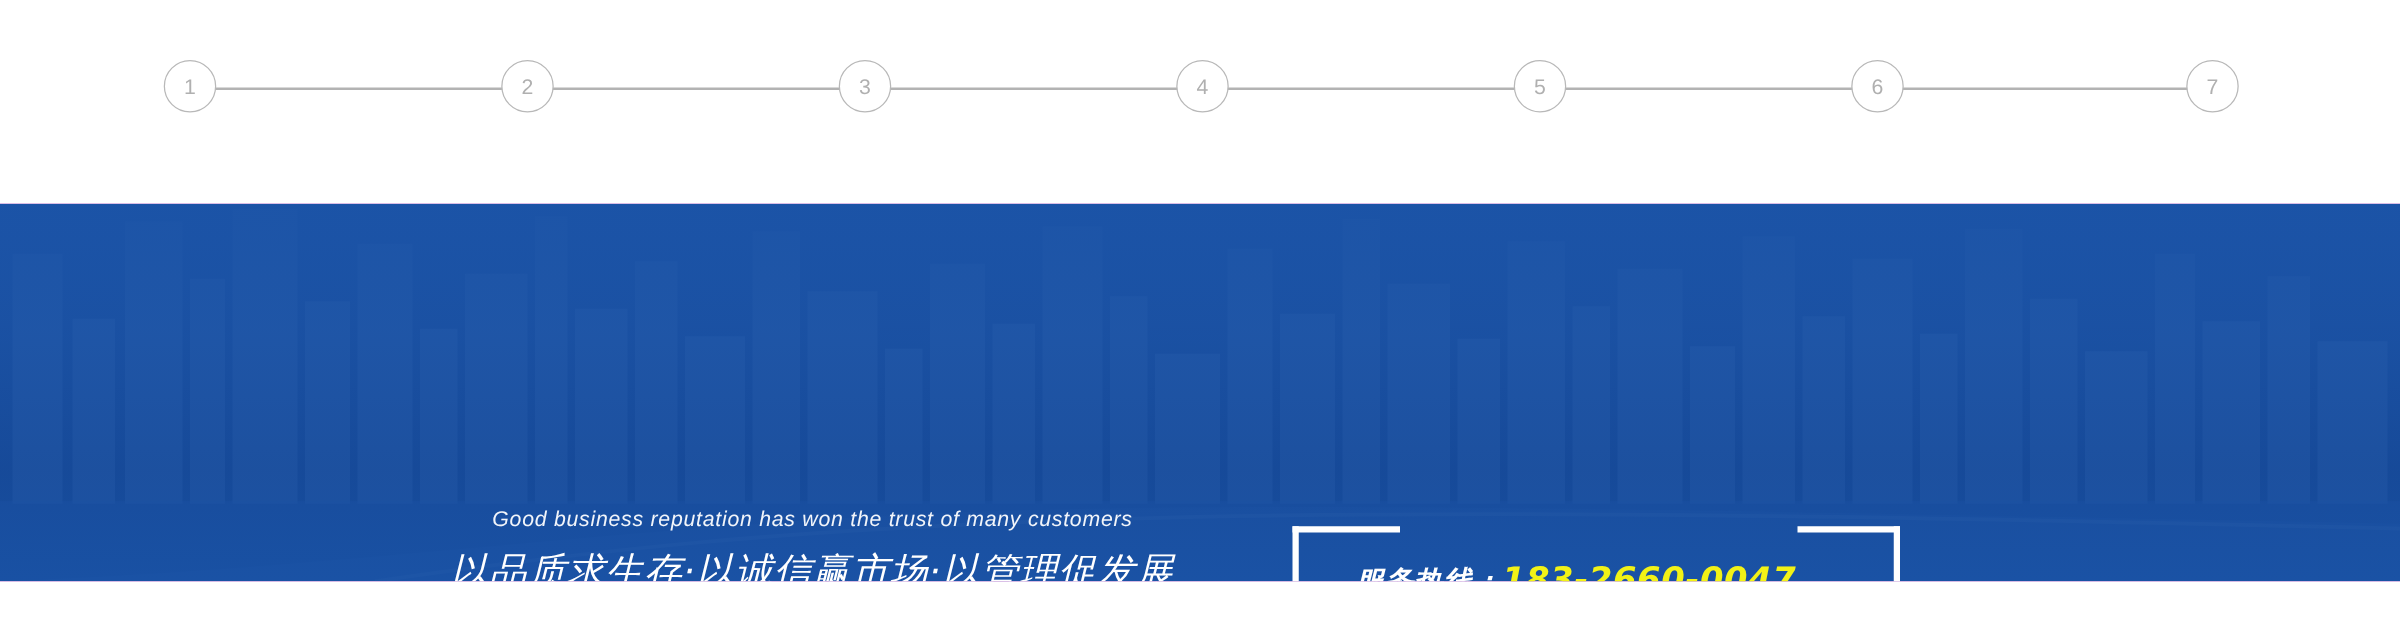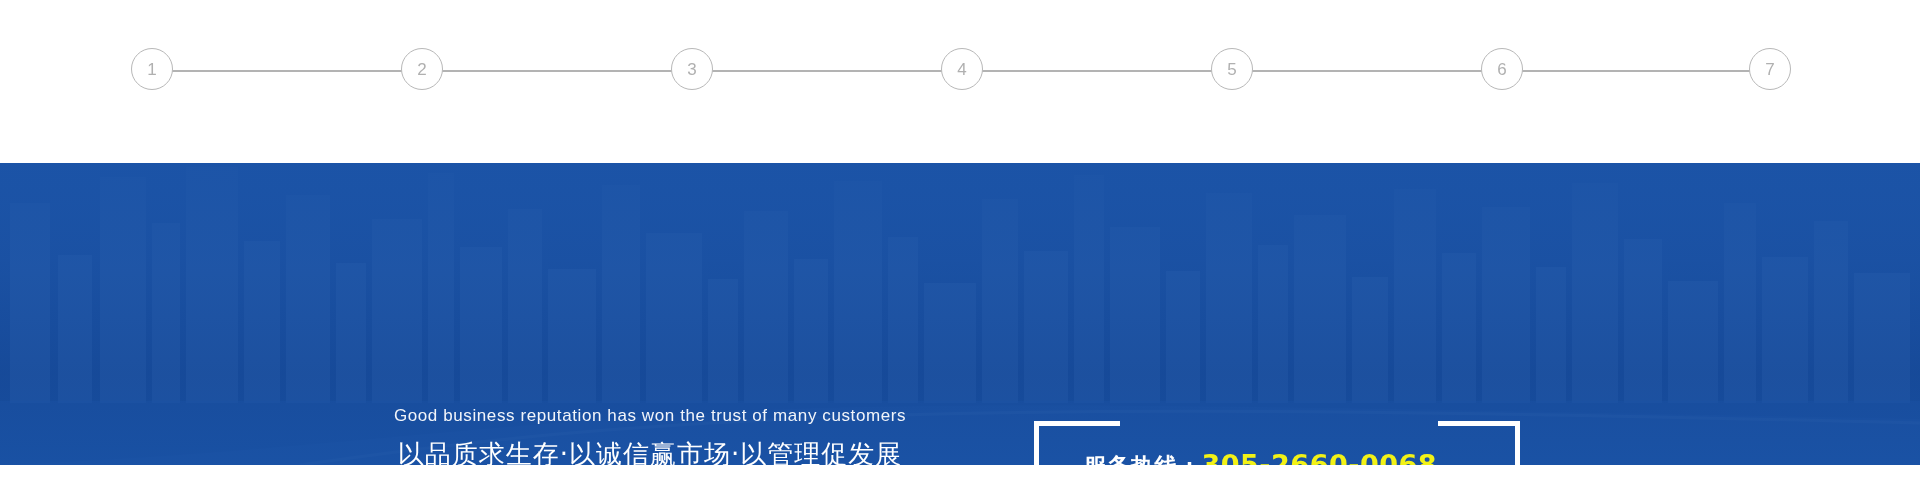--- a/index.html
+++ b/index.html
@@ -60,20 +60,21 @@
 
   
   #blue-band {
     position: absolute;
     left: 0;
     top: 163px;
     width: 1920px;
     height: 302px;
     background: #a21caf;
     overflow: hidden;
+    font-style: italic;
   }
   #city-art {
     position: absolute;
     left: 0; top: 0;
     width: 1920px;
     height: 302px;
   }
   #band-overlay {
     position: absolute;
     left: 0; top: 0;
@@ -98,21 +99,21 @@
   #slogan-en {
     font-family: "Liberation Sans", "DejaVu Sans", sans-serif;
     font-size: 17px;
     letter-spacing: 0.6px;
     color: #f2f5fa;
     white-space: nowrap;
   }
   #slogan-cn {
     margin-top: 11px;
     font-family: "DejaVu Sans", "Liberation Sans", sans-serif;
-    font-size: 26px;
+    font-size: 30px;
     letter-spacing: 1px;
     color: #ffffff;
     white-space: nowrap;
   }
 
   
   #hotline-box {
     position: absolute;
     left: 1034px;
     top: 248px;
@@ -273,19 +274,19 @@
   <div id="hotline-box">
     <div class="hl-border" id="hl-top-l"></div>
     <div class="hl-border" id="hl-top-r"></div>
     <div class="hl-border" id="hl-left"></div>
     <div class="hl-border" id="hl-right"></div>
 
 
     <div id="hotline-rows">
       <div class="hl-row">
         <span class="hl-label">服务热线：</span>
-        <span class="hl-num">305-2660-0068</span>
+        <span class="hl-num">183-2660-0047</span>
       </div>
 
     </div>
   </div>
 
 </div>
 
 </body></html>

